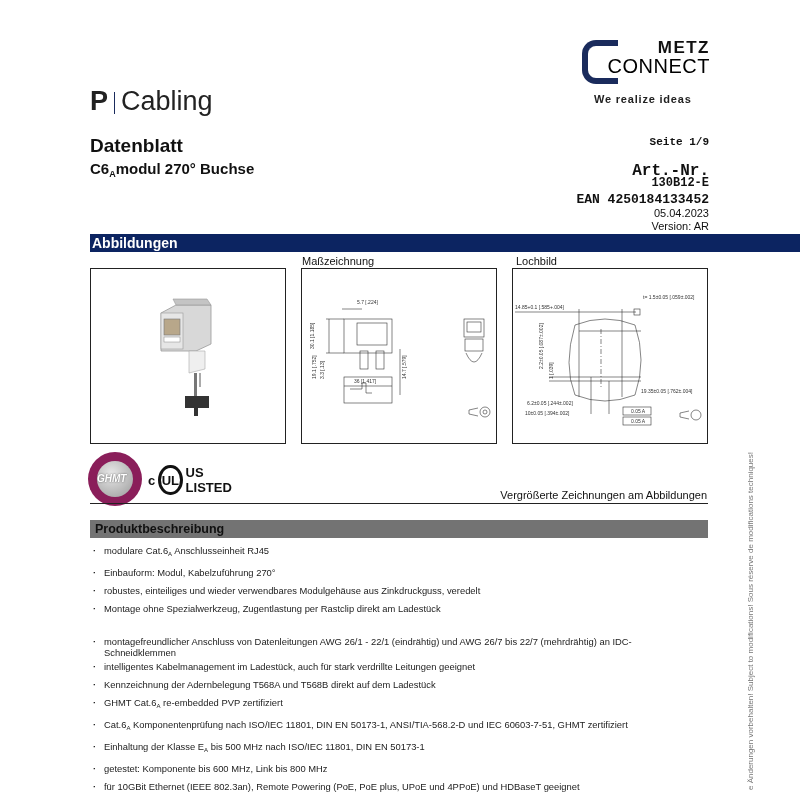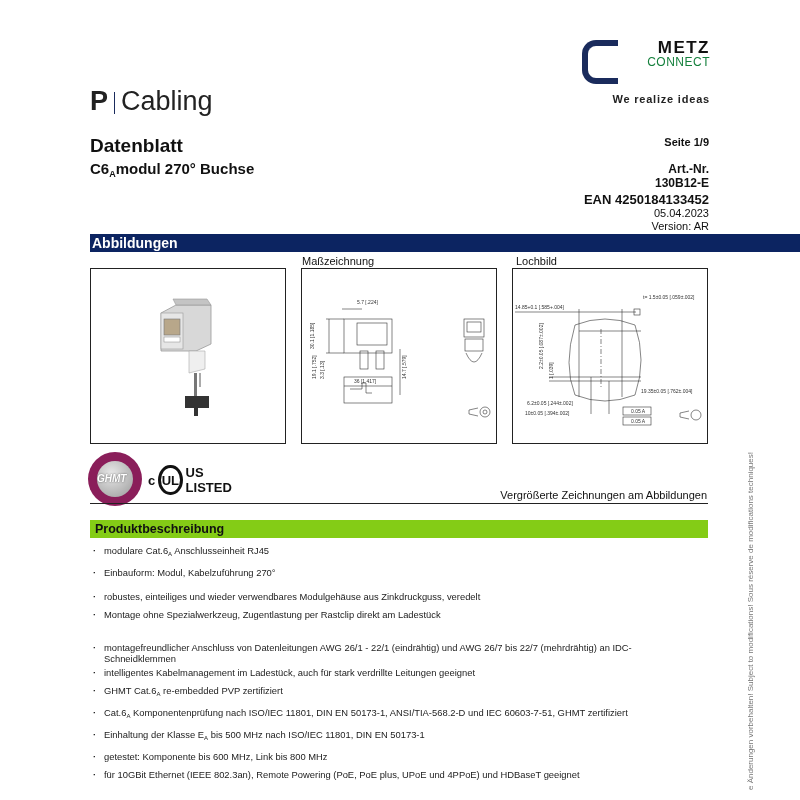--- a/index.html
+++ b/index.html
@@ -3,49 +3,49 @@
 <meta charset="utf-8">
 <style>
   html, body { margin:0; padding:0; background:#ffffff; }
   body { width:800px; height:800px; position:relative; overflow:hidden; font-family:"Liberation Sans", sans-serif; color:#111; }
   .abs { position:absolute; }
 
   
   .logo { left:582px; top:38px; width:130px; height:70px; }
   .logo .cmark { position:absolute; left:0; top:2px; width:36px; height:44px; border:6px solid #1a2b5c; border-right:none; border-radius:14px 0 0 14px; box-sizing:border-box; }
   .logo .metz { position:absolute; left:40px; top:0; width:88px; text-align:right; font-weight:bold; font-size:17px; letter-spacing:1.5px; color:#111; }
-  .logo .connect { position:absolute; left:18px; top:17px; width:110px; text-align:right; font-size:12px; letter-spacing:0.5px; color:#15803d; }
-  .logo .tag { position:absolute; left:12px; top:55px; width:116px; text-align:right; font-weight:bold; font-size:11px; letter-spacing:0.8px; color:#222; }
+  .logo .connect { position:absolute; left:18px; top:17px; width:110px; text-align:right; font-size:20px; letter-spacing:0.5px; color:#000000; }
+  .logo .tag { position:absolute; left:12px; top:55px; width:116px; text-align:left; font-weight:bold; font-size:11px; letter-spacing:0.8px; color:#222; }
 
   .pcab { left:90px; top:86px; font-size:27px; color:#222; }
   .pcab .p { font-weight:bold; }
   .pcab .bar { display:inline-block; width:1px; height:22px; background:#1a2b5c; margin:0 6px; vertical-align:-4px; }
 
   .title { left:90px; top:135px; font-size:19px; font-weight:bold; }
   .subtitle { left:90px; top:160px; font-size:15px; font-weight:bold; }
   .subtitle sub { font-size:9px; vertical-align:-3px; }
 
   .meta { right:91px; text-align:right; font-size:11px; }
-  .meta.b { font-weight:bold; }
+  .meta.b { font-weight:bold;font-family:Liberation Mono, monospace; }
 
   .secbar { left:90px; top:234px; width:720px; height:18px; background:#0c2461; color:#fff; font-weight:bold; font-size:14px; line-height:18px; padding-left:2px; box-sizing:border-box; }
 
   .figlabel { font-size:11px; top:255px; }
   .figbox { top:268px; height:176px; border:1px solid #222; box-sizing:border-box; background:#fff; }
 
   .certs { left:88px; top:452px; }
   .ghmt { position:absolute; left:0; top:0; width:54px; height:54px; border-radius:50%; background:#8a1e5a; }
   .ghmt .inner { position:absolute; left:9px; top:9px; width:36px; height:36px; border-radius:50%; background:radial-gradient(circle at 40% 35%, #e8e8e8, #9a9a9a); color:#fff; font-weight:bold; font-style:italic; font-size:10px; text-align:left; line-height:36px; text-shadow:0 0 2px #555; }
   .ul { position:absolute; left:60px; top:10px; height:36px; display:flex; align-items:center; font-weight:bold; font-size:13px; }
   .ul .circ { width:30px; height:30px; border:3px solid #111; border-radius:50%; box-sizing:border-box; margin:0 3px; font-size:13px; display:flex; align-items:center; justify-content:center; }
 
   .hr1 { left:90px; top:503px; width:618px; height:1px; background:#222; }
   .enl { right:93px; top:489px; font-size:11px; }
 
-  .prodbar { left:90px; top:520px; width:618px; height:18px; background:#84cc16; font-weight:bold; font-size:12.5px; line-height:18px; padding-left:5px; box-sizing:border-box; }
+  .prodbar { left:90px; top:520px; width:618px; height:18px; background:#737373; font-weight:bold; font-size:12.5px; line-height:18px; padding-left:5px; box-sizing:border-box; }
 
   .list { left:92px; top:545px; width:610px; margin:0; padding:0; list-style:none; font-size:9.4px; color:#222; }
   .list li { position:relative; padding-left:12px; line-height:11px; }
   .list li::before { content:"·"; position:absolute; left:1px; top:0; font-weight:bold; }
   .list sub { font-size:6px; vertical-align:-2px; }
 
   .side { left:746px; top:790px; transform-origin:0 0; transform:rotate(-90deg); font-size:8px; color:#777; white-space:nowrap; }
 </style>
 </head>
 <body>
@@ -58,21 +58,21 @@
 </div>
 
 <div class="abs pcab">
   <span class="p">P</span><span class="bar"></span><span>Cabling</span>
 </div>
 
 <div class="abs title">Datenblatt</div>
 <div class="abs subtitle"><span>C6</span><sub>A</sub><span>modul 270° Buchse</span></div>
 
 <div class="abs meta b" style="top:136px;">Seite 1/9</div>
-<div class="abs meta b" style="top:162px;font-size:12px;">Art.-Nr.</div>
+<div class="abs meta b" style="top:162px;font-size:16px;">Art.-Nr.</div>
 <div class="abs meta b" style="top:176px;font-size:12px;">130B12-E</div>
 <div class="abs meta b" style="top:192px;font-size:13px;">EAN 4250184133452</div>
 <div class="abs meta" style="top:207px;">05.04.2023</div>
 <div class="abs meta" style="top:220px;">Version: AR</div>
 
 <div class="abs secbar">Abbildungen</div>
 
 <div class="abs figlabel" style="left:302px;">Maßzeichnung</div>
 <div class="abs figlabel" style="left:516px;">Lochbild</div>
 
@@ -165,25 +165,26 @@
   </div>
 </div>
 
 <div class="abs enl">Vergrößerte Zeichnungen am Abbildungen</div>
 <div class="abs hr1"></div>
 
 <div class="abs prodbar">Produktbeschreibung</div>
 
 <ul class="abs list">
   <li style="margin-bottom:7px;"><span>modulare Cat.6</span><sub>A</sub><span> Anschlusseinheit RJ45</span></li>
-  <li style="margin-bottom:13px;"><span>Einbauform: Modul, Kabelzuführung 270°</span></li>
+  <li style="margin-bottom:7px;"><span>Einbauform: Modul, Kabelzuführung 270°</span></li>
   <li style="margin-bottom:7px;"><span>robustes, einteiliges und wieder verwendbares Modulgehäuse aus Zinkdruckguss, veredelt</span></li>
   <li style="margin-bottom:22px;"><span>Montage ohne Spezialwerkzeug, Zugentlastung per Rastclip direkt am Ladestück</span></li>
   <li style="margin-bottom:3px;padding-right:60px;"><span>montagefreundlicher Anschluss von Datenleitungen AWG 26/1 - 22/1 (eindrähtig) und AWG 26/7 bis 22/7 (mehrdrähtig) an IDC-Schneidklemmen</span></li>
   <li style="margin-bottom:7px;"><span>intelligentes Kabelmanagement im Ladestück, auch für stark verdrillte Leitungen geeignet</span></li>
+  <li style="margin-bottom:7px;"><span>Kennzeichnung der Adernbelegung T568A und T568B direkt auf dem Ladestück</span></li>
   <li style="margin-bottom:7px;"><span>GHMT Cat.6</span><sub>A</sub><span> re-embedded PVP zertifiziert</span></li>
   <li style="margin-bottom:7px;"><span>Cat.6</span><sub>A</sub><span> Komponentenprüfung nach ISO/IEC 11801, DIN EN 50173-1, ANSI/TIA-568.2-D und IEC 60603-7-51, GHMT zertifiziert</span></li>
   <li style="margin-bottom:7px;"><span>Einhaltung der Klasse E</span><sub>A</sub><span> bis 500 MHz nach ISO/IEC 11801, DIN EN 50173-1</span></li>
   <li style="margin-bottom:7px;"><span>getestet: Komponente bis 600 MHz, Link bis 800 MHz</span></li>
   <li><span>für 10GBit Ethernet (IEEE 802.3an), Remote Powering (PoE, PoE plus, UPoE und 4PPoE) und HDBaseT geeignet</span></li>
 </ul>
 
 <div class="abs side">e Änderungen vorbehalten! Subject to modifications! Sous réserve de modifications techniques!</div>
 
 </body></html>

